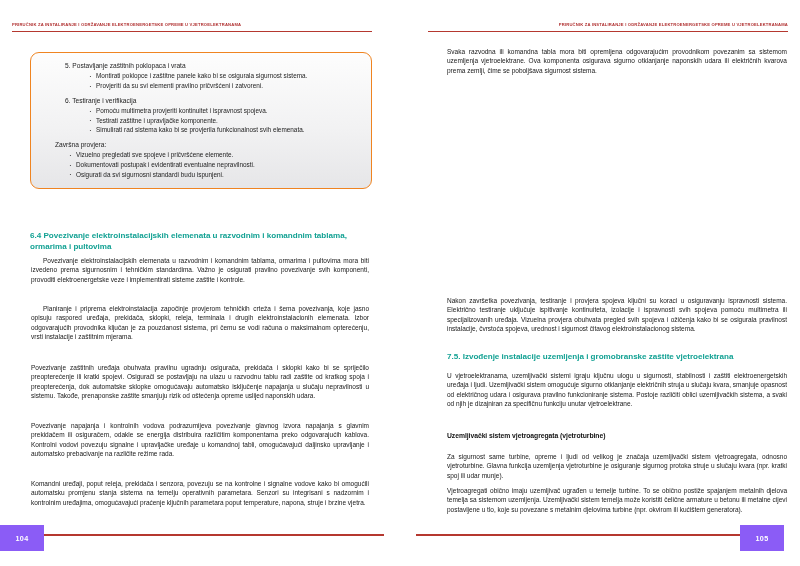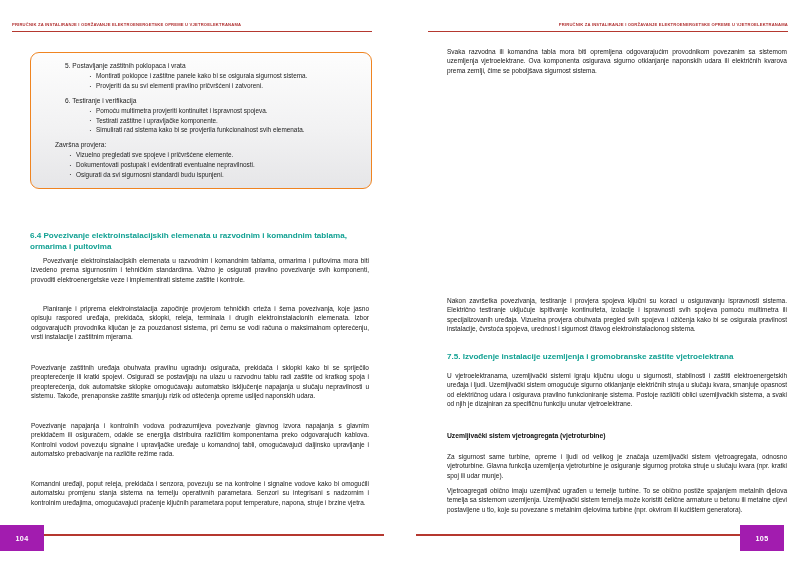--- a/index.html
+++ b/index.html
@@ -63,21 +63,21 @@
     text-justify:inter-word;
   }
   .para.indent{text-indent:12px;}
 
   
   .footrule{position:absolute;bottom:30.5px;height:1.2px;background:#b5382f;}
   .left .footrule{left:38px;right:12px;}
   .right .footrule{left:12px;right:38px;}
   .pagebox{
     position:absolute;bottom:15px;width:44px;height:26px;
-    background:#a21caf;color:#fff;
+    background:#8b5cf6;color:#fff;
     font-size:7.2px;font-weight:700;
     display:flex;align-items:center;justify-content:center;
     letter-spacing:.3px;
   }
   .left .pagebox{left:0;}
   .right .pagebox{right:16px;}
 </style>
 </head>
 <body>
 

